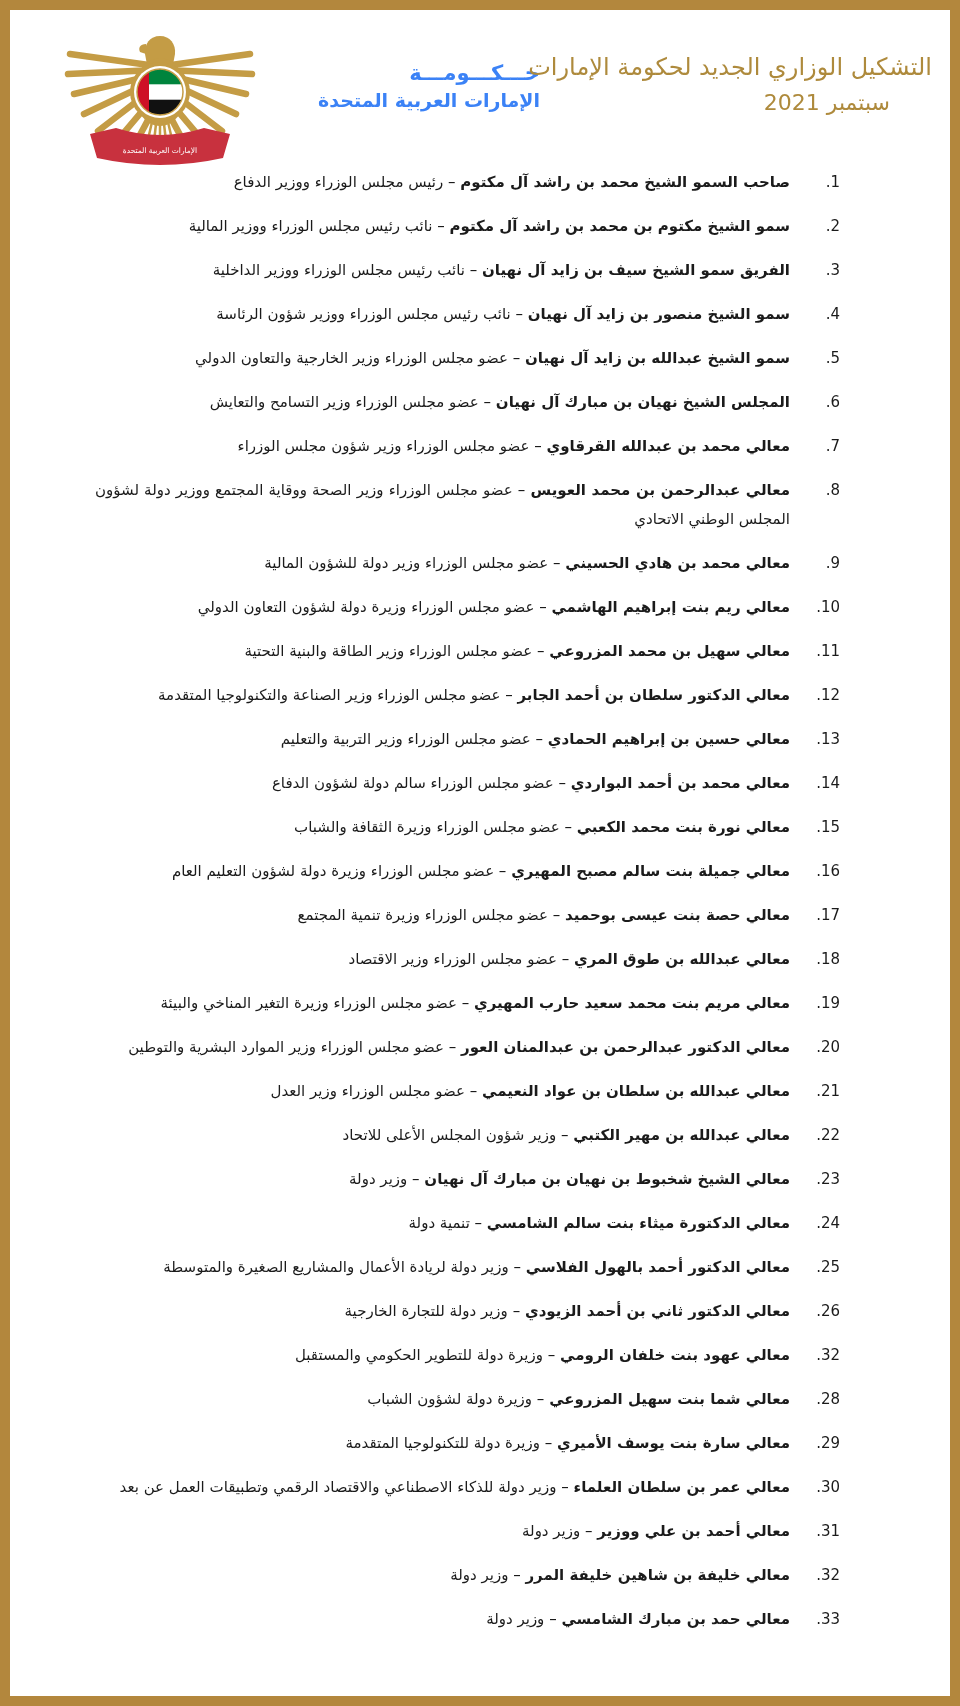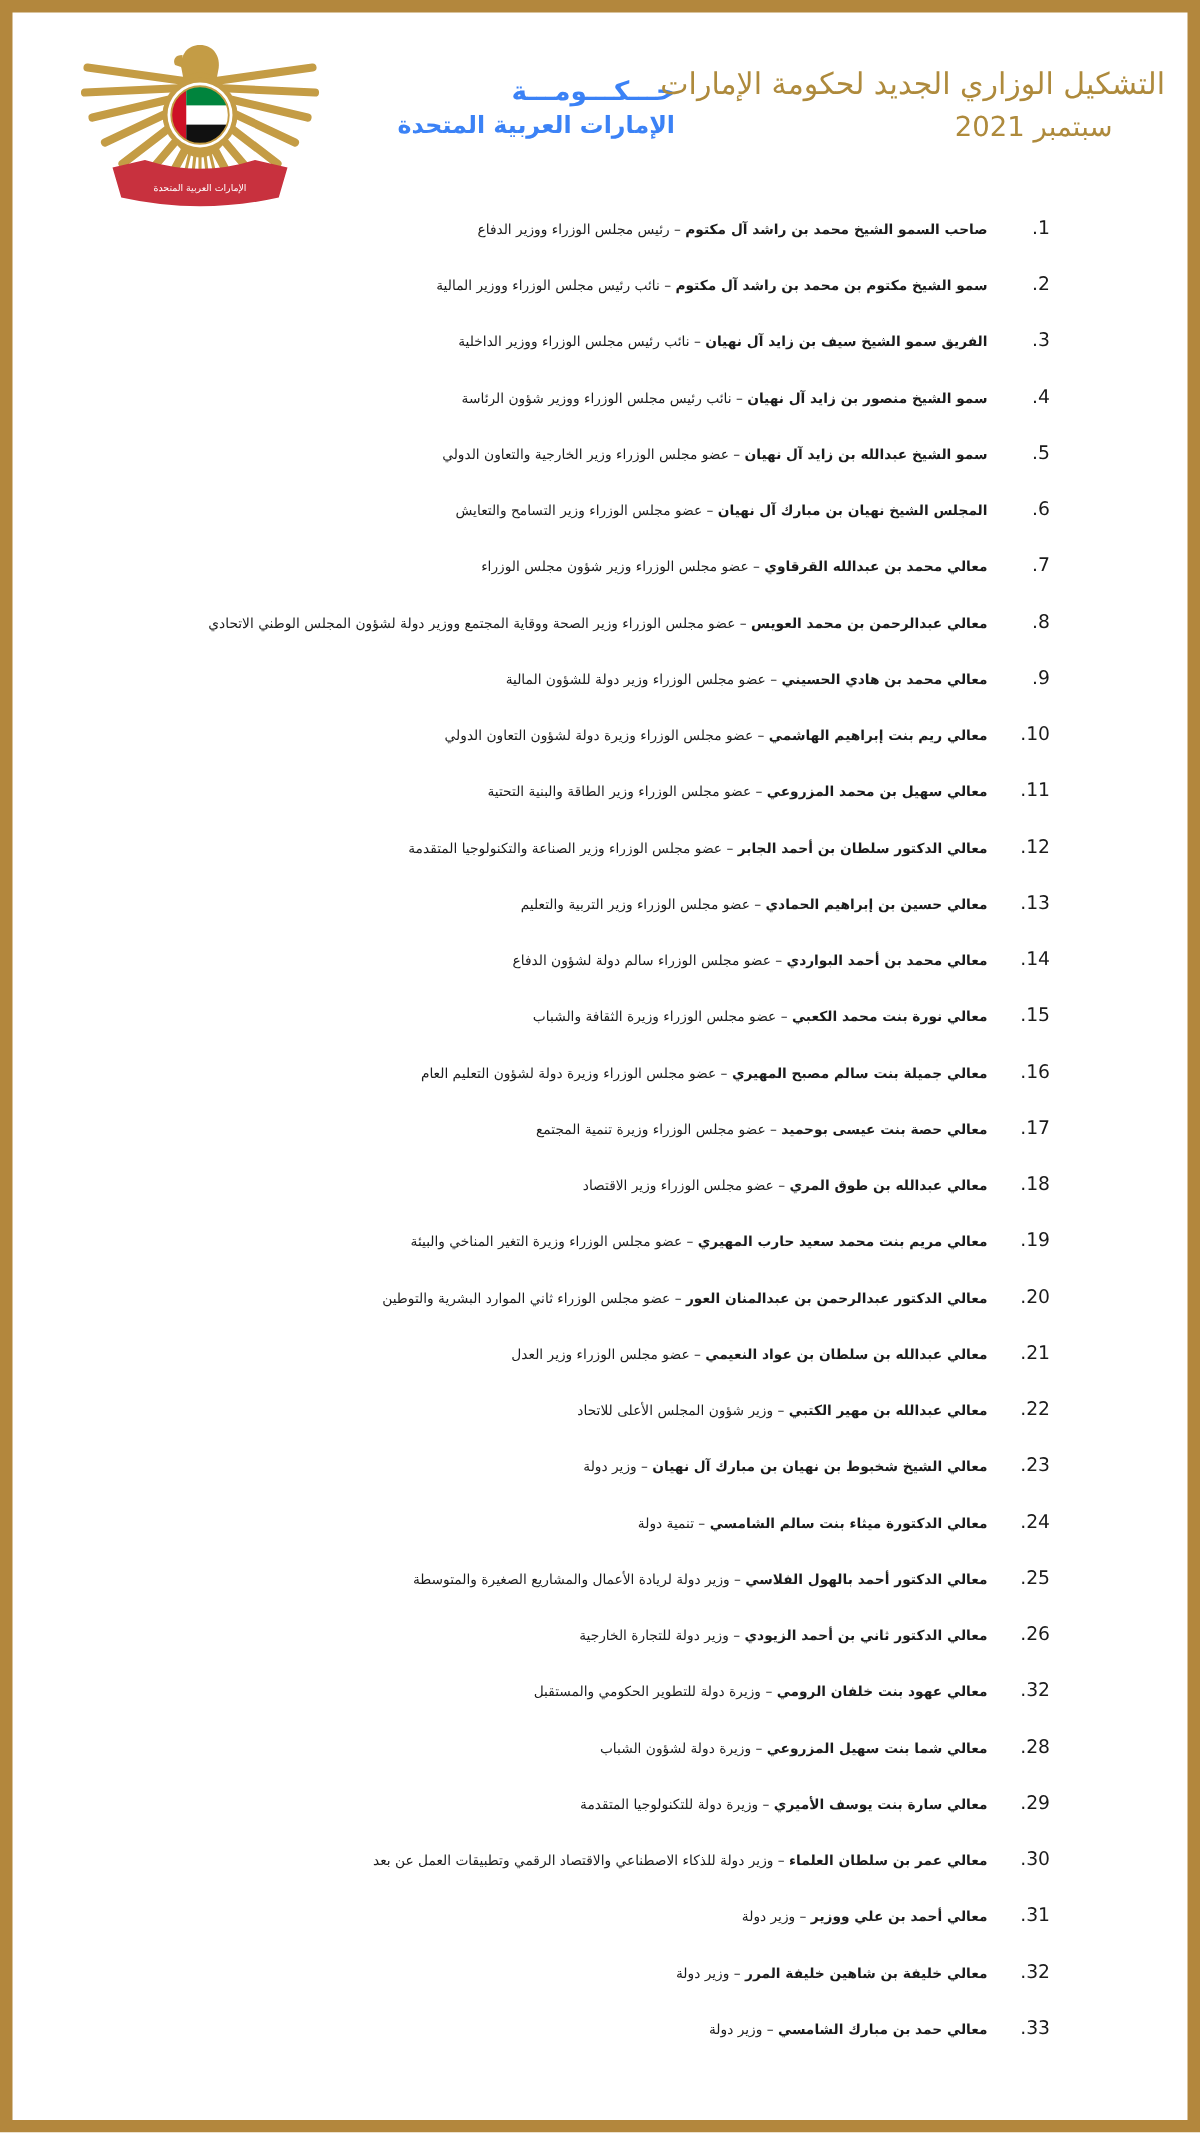--- a/index.html
+++ b/index.html
@@ -16,21 +16,21 @@
   .doc-title{position:absolute;right:18px;top:40px;direction:rtl;text-align:right;color:#AE8A3C;font-weight:normal;}
   .doc-title .t1{font-size:24px;line-height:35px;}
   .doc-title .t2{font-size:22px;line-height:35px;padding-left:0;padding-right:42px;}
   
   .list{
     position:absolute;top:158px;left:0;right:0;
     padding:0 110px 0 85px;direction:rtl;color:#1b1b1b;
   }
   .item{display:flex;gap:14px;margin-bottom:15px;align-items:baseline;}
   .num{min-width:36px;text-align:right;font-size:15px;line-height:29px;flex:none;}
-  .text{flex:1;font-size:11px;line-height:29px;text-align:justify;}
+  .text{flex:1;font-size:15px;line-height:29px;text-align:justify;}
   .name{font-weight:bold;}
 </style>
 </head>
 <body>
 
 <div class="page">
 
   <svg class="emblem" viewBox="0 0 200 134" aria-hidden="true">
     <g stroke="#C49C45" fill="none" stroke-linecap="round" stroke-width="6.5">
 
@@ -183,21 +183,21 @@
     <span class="text"><span class="name">معالي عبدالله بن طوق المري</span><span class="sep"> – </span><span class="role">عضو مجلس الوزراء وزير الاقتصاد</span></span>
   </div>
 
   <div class="item">
     <span class="num">19.</span>
     <span class="text"><span class="name">معالي مريم بنت محمد سعيد حارب المهيري</span><span class="sep"> – </span><span class="role">عضو مجلس الوزراء وزيرة التغير المناخي والبيئة</span></span>
   </div>
 
   <div class="item">
     <span class="num">20.</span>
-    <span class="text"><span class="name">معالي الدكتور عبدالرحمن بن عبدالمنان العور</span><span class="sep"> – </span><span class="role">عضو مجلس الوزراء ثاني الموارد البشرية والتوطين</span></span>
+    <span class="text"><span class="name">معالي الدكتور عبدالرحمن بن عبدالمنان العور</span><span class="sep"> – </span><span class="role">عضو مجلس الوزراء وزير الموارد البشرية والتوطين</span></span>
   </div>
 
   <div class="item">
     <span class="num">21.</span>
     <span class="text"><span class="name">معالي عبدالله بن سلطان بن عواد النعيمي</span><span class="sep"> – </span><span class="role">عضو مجلس الوزراء وزير العدل</span></span>
   </div>
 
   <div class="item">
     <span class="num">22.</span>
     <span class="text"><span class="name">معالي عبدالله بن مهير الكتبي</span><span class="sep"> – </span><span class="role">وزير شؤون المجلس الأعلى للاتحاد</span></span>

